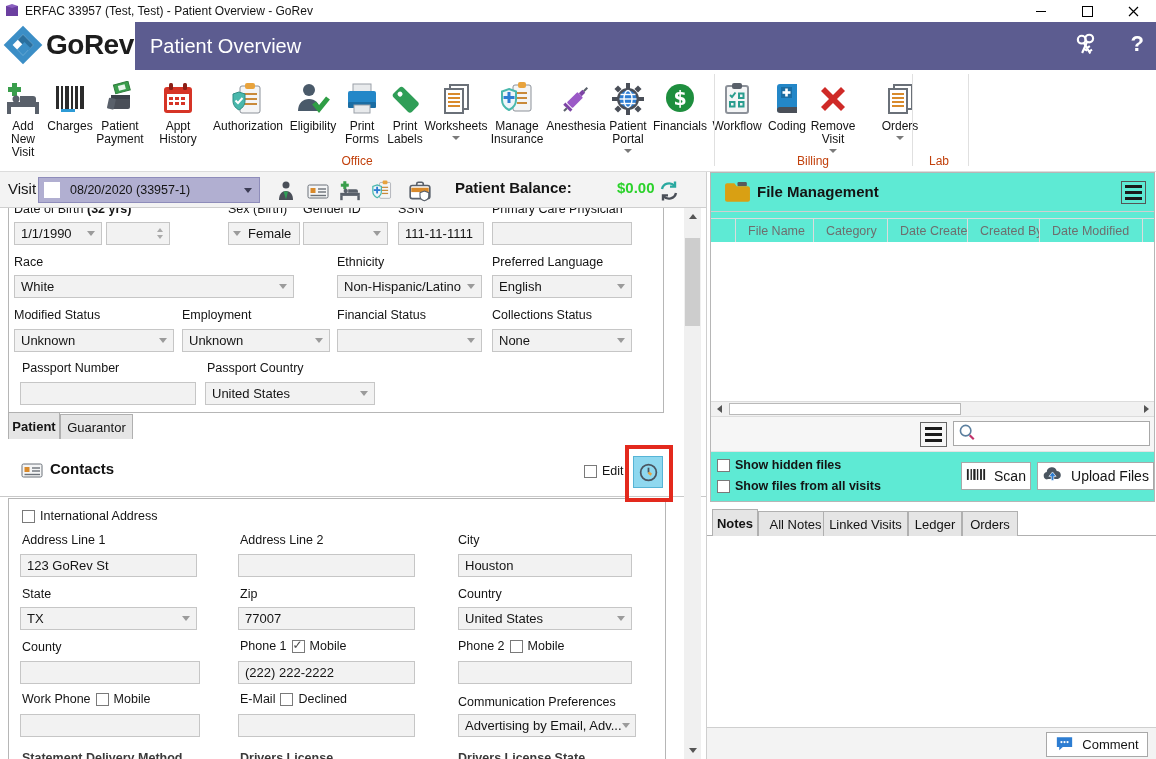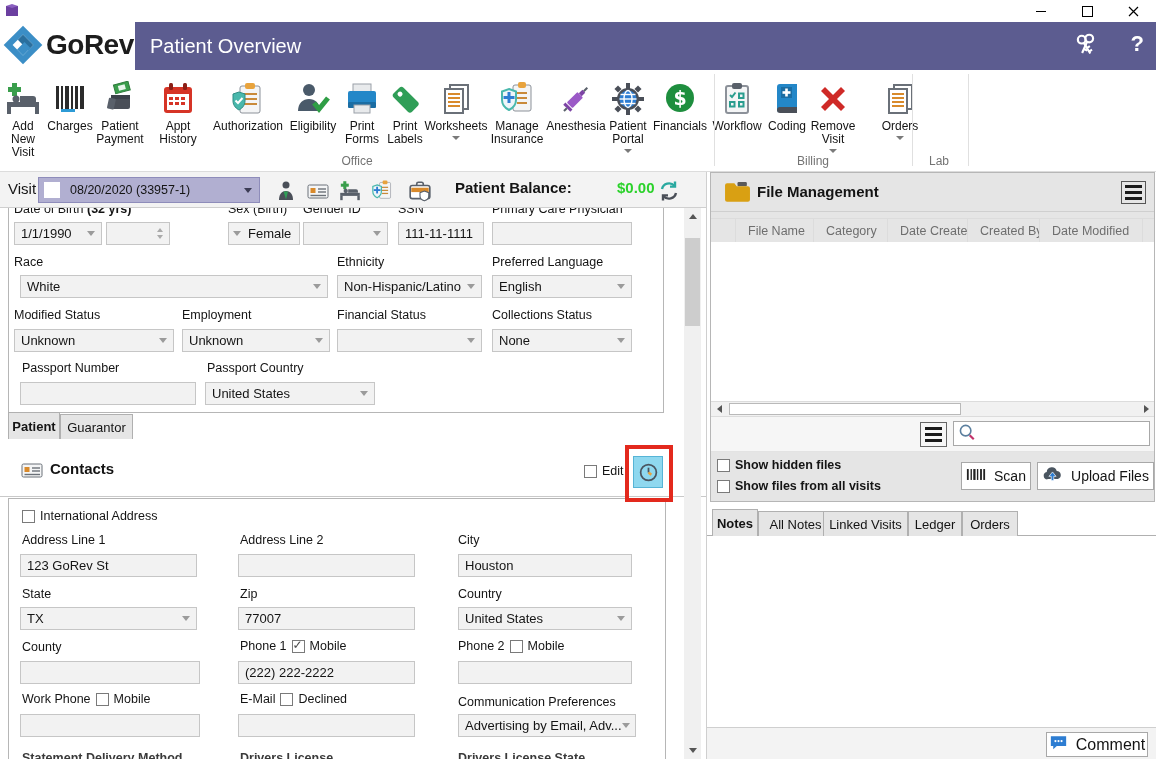--- a/index.html
+++ b/index.html
@@ -22,21 +22,21 @@
   .header-band .page-title{color:#fff;font-size:20px;margin-left:15px;font-weight:400}
   .help-glyph{color:#fff;font-size:22px;font-weight:700}
   
   .ribbon{position:absolute;left:0;top:70px;width:1156px;height:101px;background:#fff;border-bottom:1px solid #dcdcdc}
   .rib-row{position:absolute;left:0;top:4px;display:flex}
   .rbtn{display:flex;flex-direction:column;align-items:center;padding-top:6px;box-sizing:border-box}
   .rbtn .ric{height:38px;display:flex;align-items:center;justify-content:center}
   .rbtn .rlbl{font-size:12px;line-height:13px;text-align:center;margin-top:2px}
   .dd-chevron{width:0;height:0;border-left:4px solid transparent;border-right:4px solid transparent;border-top:4px solid #7a7a7a;margin-top:3px}
   .rib-sep{position:absolute;top:4px;height:92px;width:0;border-left:1px solid #e0e0e0}
-  .grp-lbl{position:absolute;top:84px;width:100px;text-align:center;font-size:12px;color:#737373}
+  .grp-lbl{position:absolute;top:84px;width:100px;text-align:center;font-size:12px;color:#c2410c}
   
   .visit-bar{position:absolute;left:0;top:172px;width:706px;height:35px;background:#f3f3f3;border-bottom:1px solid #cfcfcf;z-index:6}
   .visit-lbl{position:absolute;left:8px;top:8px;font-size:15px}
   .visit-combo{position:absolute;left:38px;top:5px;width:222px;height:26px;background:#b1afd1;border:1px solid #8e8cba;box-sizing:border-box;display:flex;align-items:center}
   .visit-combo .swatch{width:16px;height:16px;background:#fff;margin-left:5px}
   .visit-combo .vval{font-size:12.5px;margin-left:10px;white-space:nowrap}
   .visit-combo .varr{margin-left:auto;margin-right:7px;width:0;height:0;border-left:4px solid transparent;border-right:4px solid transparent;border-top:5px solid #3c3c55}
   .vico{position:absolute;top:5px;width:28px;height:27px;display:flex;align-items:center;justify-content:center}
   .balance-lbl{position:absolute;left:455px;top:7px;font-size:15px;font-weight:700}
   .balance-val{position:absolute;left:617px;top:7px;font-size:15px;font-weight:700;color:#2bd22b}
@@ -80,20 +80,21 @@
 </head>
 <body>
 
 <div class="titlebar">
   <span class="app-ico">
     <svg width="14" height="14" viewBox="0 0 14 14">
         <rect x="1" y="3" width="12" height="10" fill="#6b3fa0"></rect>
         <path d="M1 3l6-2 6 2-6 2z" fill="#8a5fc0"></path>
       </svg>
   </span>
+  <span class="ttl">ERFAC 33957 (Test, Test) - Patient Overview - GoRev</span>
   <div class="win-controls">
     <div class="wc">
         <span class="wc-min-glyph"></span>
       </div>
     <div class="wc">
         <span class="wc-max-glyph"></span>
       </div>
     <div class="wc">
       <svg width="11" height="11" viewBox="0 0 11 11">
           <path d="M1 1l9 9M10 1l-9 9" stroke="#000" stroke-width="1.2"></path>
@@ -488,21 +489,21 @@
 <div class="input" style="left:398px;top:222px;width:86px">
   <span>111-11-1111</span>
 </div>
 
 <span class="lbl" style="left:492px;top:202px">Primary Care Physician</span>
 <div class="input" style="left:492px;top:222px;width:140px">
   <span></span>
 </div>
 
 <span class="lbl" style="left:14px;top:255px">Race</span>
-<div class="input combo" style="left:20px;top:275px;width:308px">
+<div class="input combo" style="left:14px;top:275px;width:280px">
   <span>White</span>
     <span class="tri-dn"></span>
 </div>
 <span class="lbl" style="left:337px;top:255px">Ethnicity</span>
 <div class="input combo" style="left:337px;top:275px;width:145px">
   <span>Non-Hispanic/Latino</span>
     <span class="tri-dn"></span>
 </div>
 <span class="lbl" style="left:492px;top:255px">Preferred Language</span>
 <div class="input combo" style="left:492px;top:275px;width:140px">
@@ -659,21 +660,21 @@
   <div class="sb-btn" style="left:0;top:0">
       <span class="chev-up"></span>
     </div>
   <div class="vthumb" style="top:30px;height:88px"></div>
   <div class="sb-btn" style="left:0;top:534px">
       <span class="chev-dn"></span>
     </div>
 </div>
 <div class="abs" style="left:706px;top:172px;width:0;height:587px;border-left:1px solid #cfcfcf"></div>
 
-<div class="abs" style="left:710px;top:172px;width:445px;height:330px;border:1px solid #b6b6b6;box-sizing:border-box;background:#e5e5e5">
+<div class="abs" style="left:710px;top:172px;width:445px;height:330px;border:1px solid #b6b6b6;box-sizing:border-box;background:#5eead4">
   <div class="abs" style="left:0;top:0;width:443px;height:38px;border-bottom:1px solid #cfcfcf">
     <span class="abs" style="left:13px;top:8px">
       <svg width="27" height="23" viewBox="0 0 26 22">
           <rect x="13" y="1" width="9" height="4" rx="1" fill="#5a5a5a"></rect>
           <path d="M1 4a2 2 0 0 1 2-2h7l2.2 3H23a2 2 0 0 1 2 2v11a2 2 0 0 1-2 2H3a2 2 0 0 1-2-2z" fill="#d9a013"></path>
         </svg>
     </span>
     <span class="abs sec-title" style="left:46px;top:10px">File Management</span>
     <span class="abs hamburger" style="right:8px;top:8px;padding:3px;border:1px solid #555">
         <i></i>
@@ -750,21 +751,21 @@
 
 <div class="abs" style="left:707px;top:535px;width:449px;height:0;border-top:1px solid #b0b0b0"></div>
 <div class="tab active" style="left:712px;top:509px;width:46px">Notes</div>
 <div class="tab" style="left:758px;top:511px;width:75px">All Notes</div>
 <div class="tab" style="left:823px;top:511px;width:85px">Linked Visits</div>
 <div class="tab" style="left:908px;top:511px;width:54px">Ledger</div>
 <div class="tab" style="left:962px;top:511px;width:56px">Orders</div>
 <div class="abs" style="left:707px;top:536px;width:449px;height:191px;background:#fff"></div>
 
 <div class="abs" style="left:707px;top:727px;width:449px;height:32px;background:#f3f3f3;border-top:1px solid #cfcfcf">
-  <div class="btn" style="right:8px;top:4px;width:102px;height:25px;font-size:16px">
+  <div class="btn" style="right:8px;top:4px;width:102px;height:25px;font-size:13px">
     <span><svg width="19" height="17" viewBox="0 0 22 20">
           <path d="M2 2.5h18v11.5H9l-4.2 4v-4H2z" fill="#2d7dd2"></path>
           <g fill="#fff">
             <circle cx="7.4" cy="8.3" r="1.3"></circle>
             <circle cx="11" cy="8.3" r="1.3"></circle>
             <circle cx="14.6" cy="8.3" r="1.3"></circle>
           </g>
         </svg></span>
     <span>Comment</span>
   </div>

